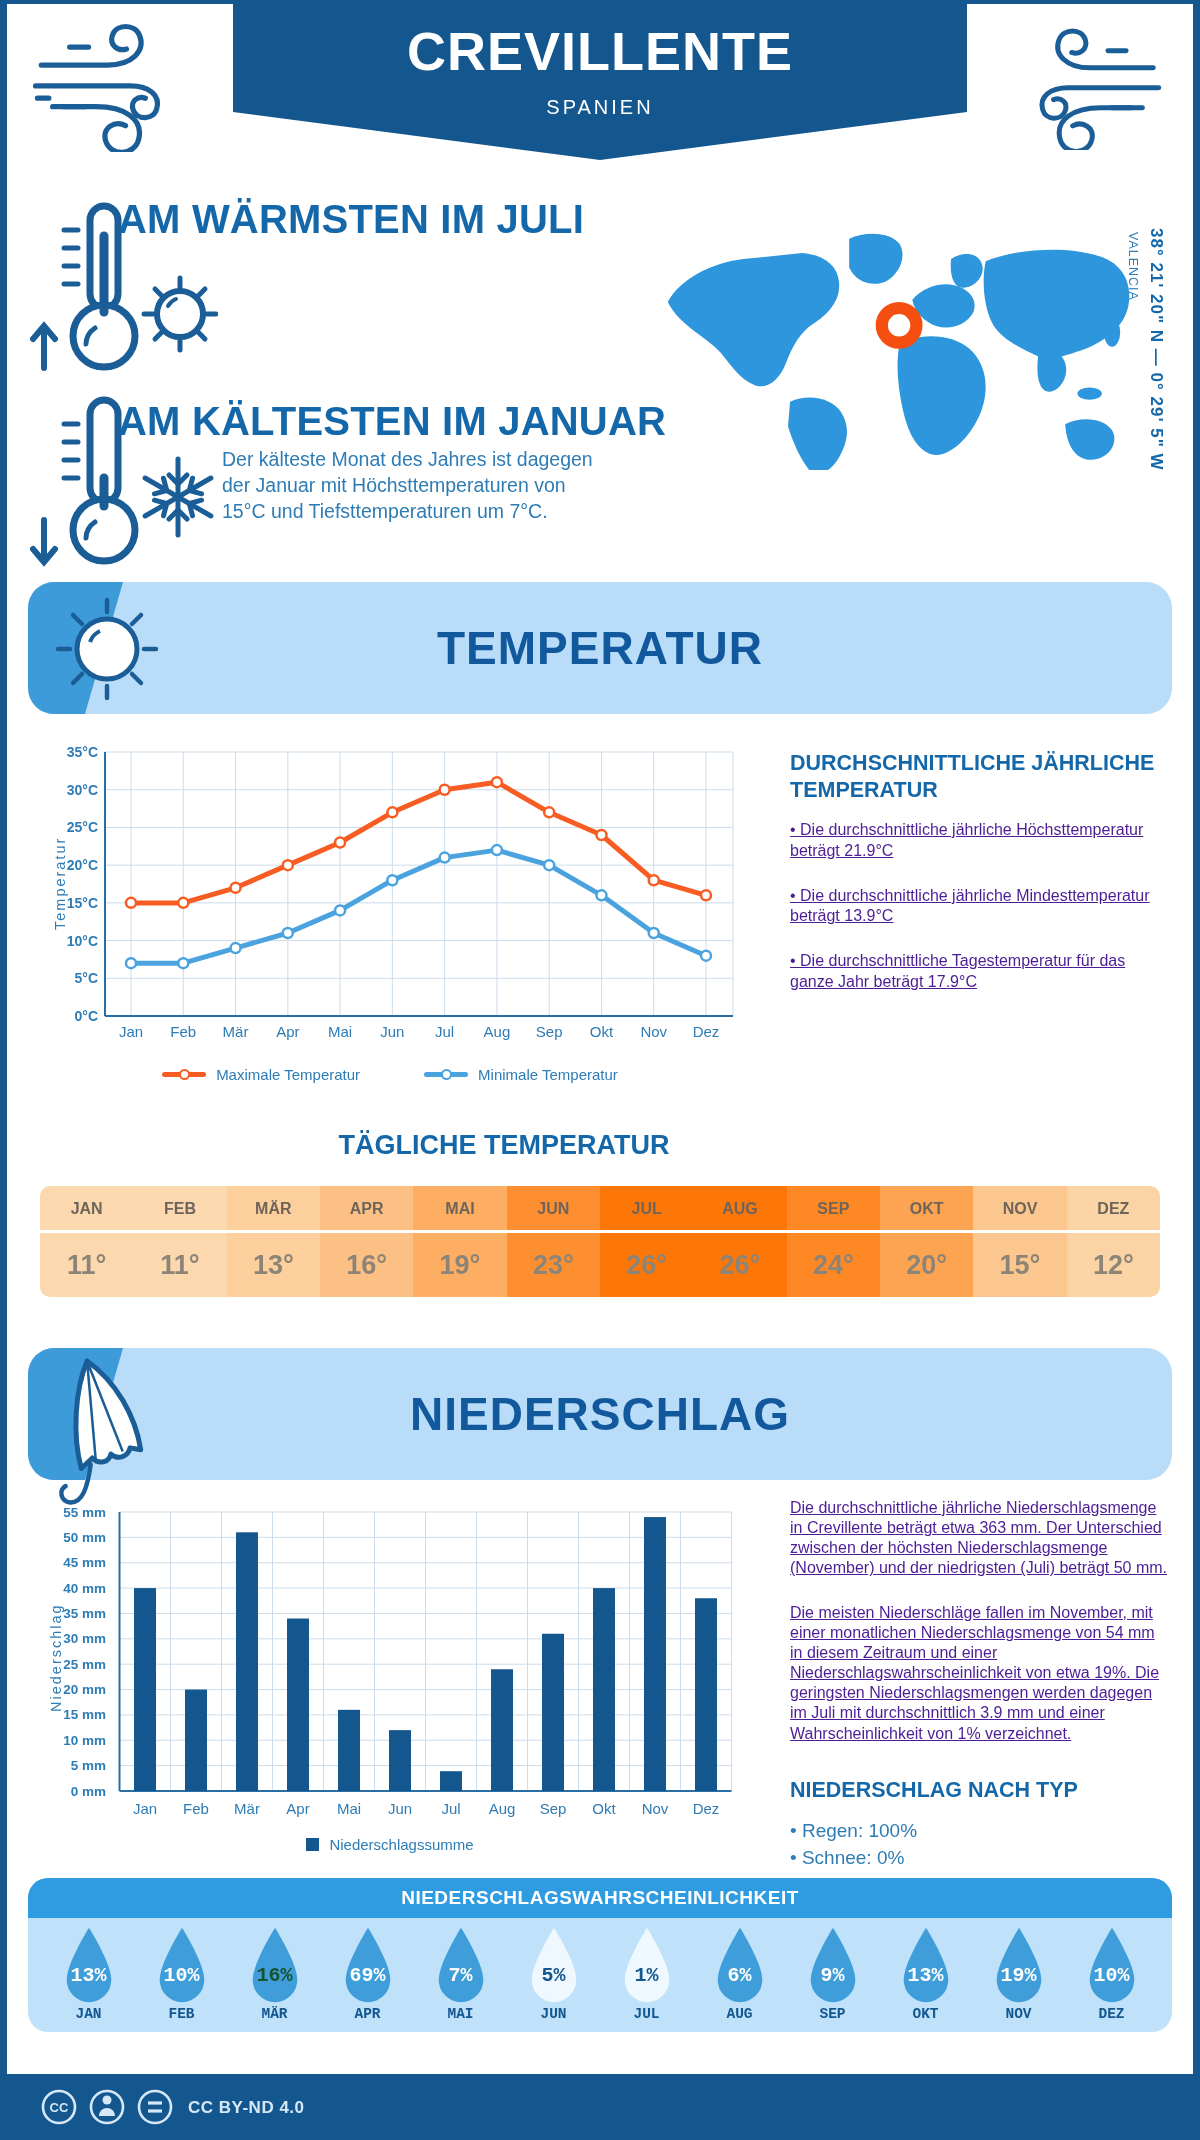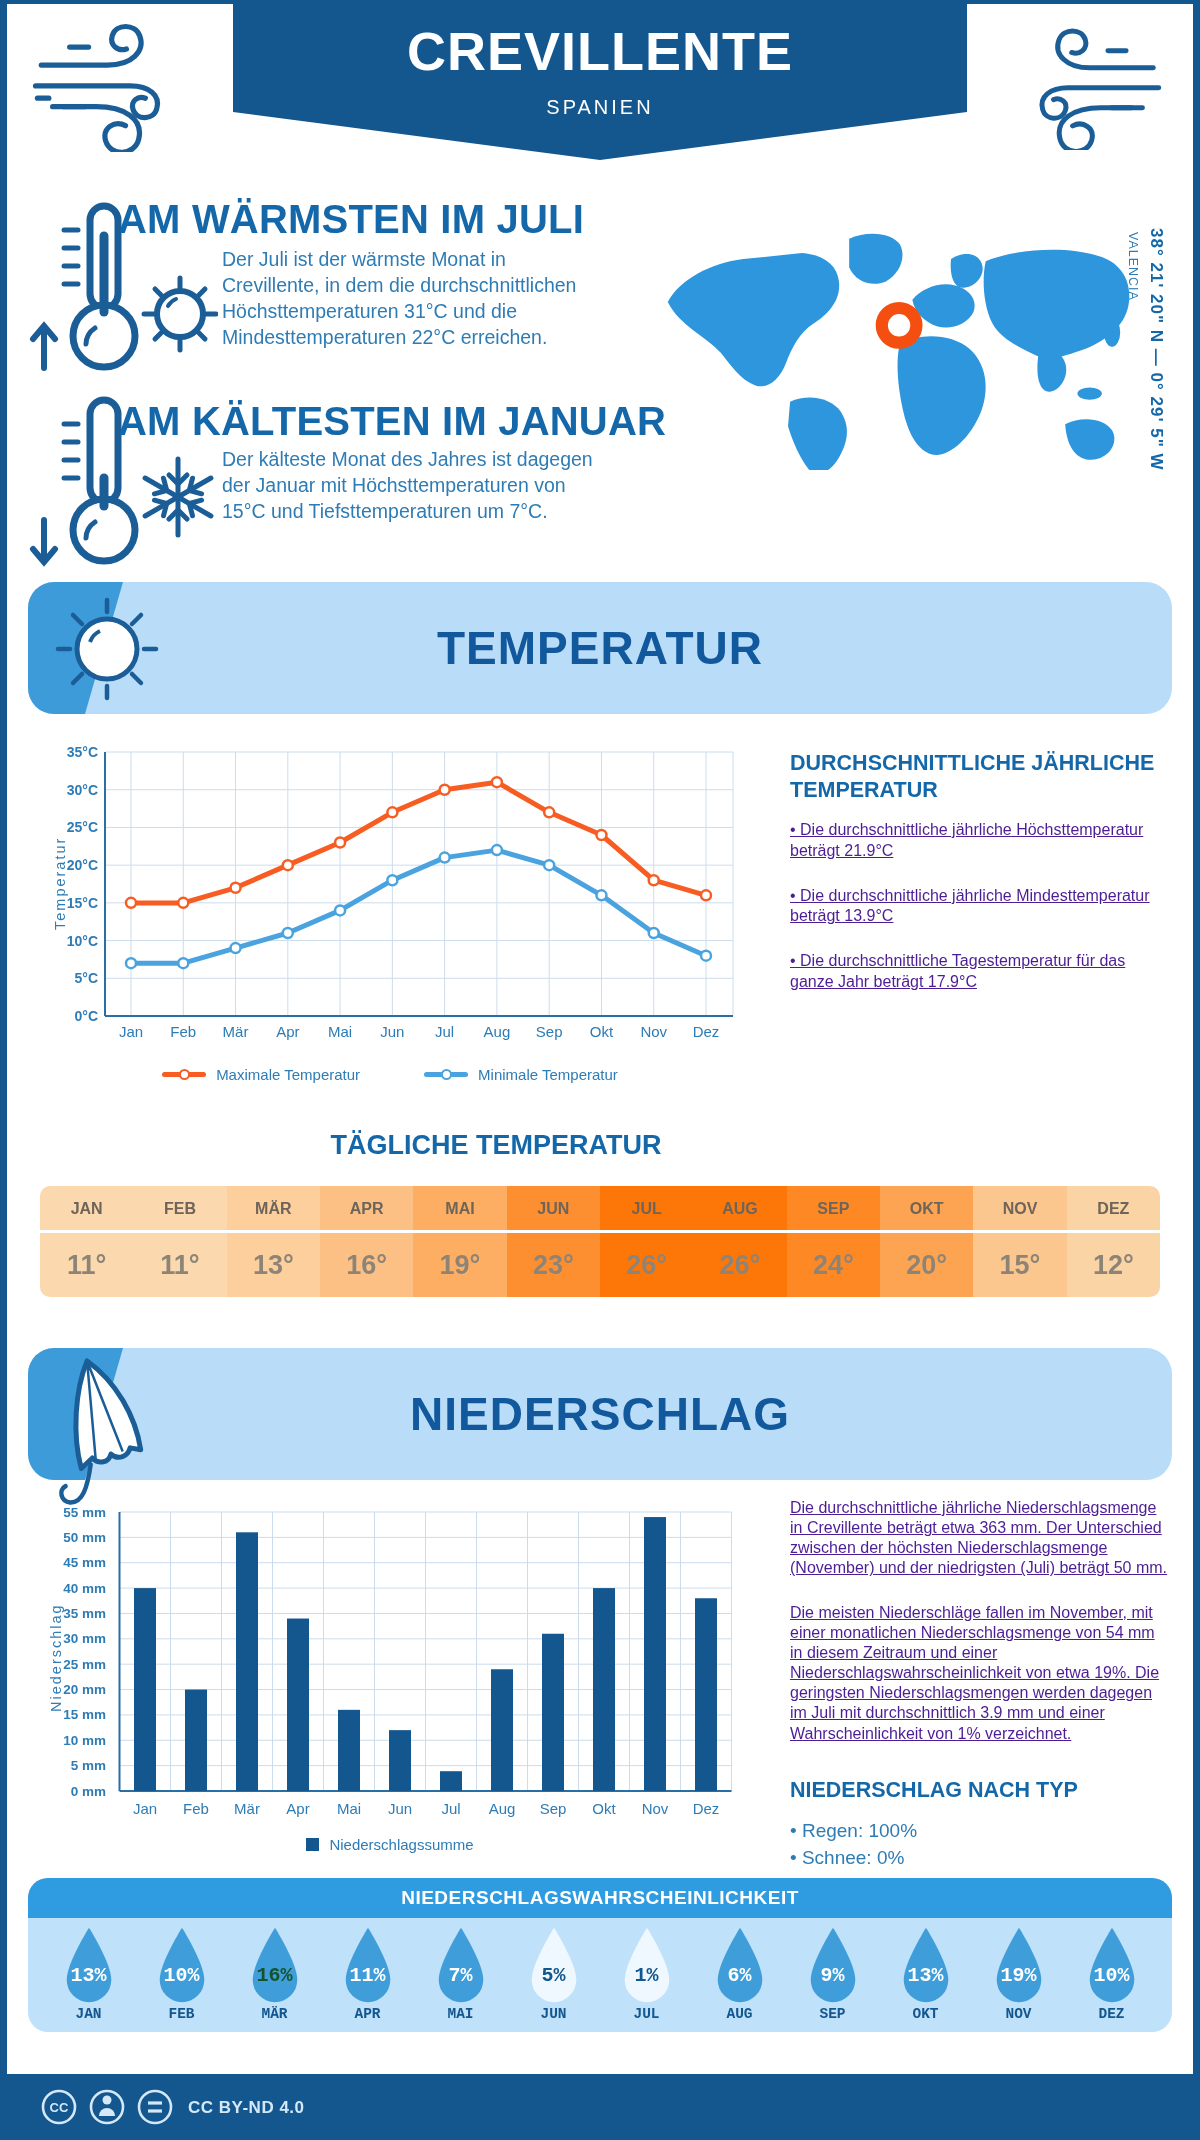--- a/index.html
+++ b/index.html
@@ -33,21 +33,21 @@
   .legend-item{display:flex;align-items:center;gap:10px;}
   .leg-line{position:relative;width:44px;height:5px;border-radius:3px;}
   .leg-line i{position:absolute;left:17px;top:-3px;width:7px;height:7px;border-radius:50%;background:#fff;border:2.5px solid;}
   .leg-sq{width:13px;height:13px;background:#14578f;display:inline-block;}
   
   .sum-head{font-size:21.5px;line-height:1.25;font-weight:800;color:#1467a8;}
   .sum-p{font-size:16px;line-height:1.3;color:#4c1d95;margin:0 0 24px 0;text-decoration:underline;}
   .type-head{font-size:21.5px;font-weight:800;color:#1467a8;margin:0 0 14px 0;}
   .type-li{font-size:19px;color:#2e7cb5;line-height:1.45;}
   
-  .daily-head{left:8px;width:976px;text-align:center;font-size:27px;font-weight:800;color:#1467a8;}
+  .daily-head{left:16px;width:976px;text-align:center;font-size:27px;font-weight:800;color:#1467a8;}
   .daily-table{left:40px;width:1120px;display:grid;grid-template-columns:repeat(12,1fr);border-radius:10px;overflow:hidden;}
   .dcell{text-align:center;}
   .dcell .dm{display:block;height:44px;line-height:46px;font-size:16px;font-weight:700;color:#6e6459;border-bottom:3px solid #fff;}
   .dcell .dv{display:block;height:64px;line-height:64px;font-size:27px;font-weight:700;color:#8d8478;}
   
   .prob{left:28px;top:1878px;width:1144px;height:154px;background:#bfe1fa;border-radius:20px;overflow:hidden;}
   .prob-head{height:40px;background:#2f9be1;color:#fff;text-align:center;line-height:40px;font-size:19px;font-weight:700;letter-spacing:.5px;}
   .drops{display:grid;grid-template-columns:repeat(12,1fr);padding:8px 14px 0 14px;font-family:Liberation Mono, monospace;}
   .drop-cell{position:relative;text-align:center;height:104px;}
   .drop-cell svg{display:block;margin:0 auto;}
@@ -112,21 +112,20 @@
         <line x1="178" y1="118" x2="188" y2="118"></line>
         <line x1="127" y1="93" x2="134" y2="100"></line>
         <line x1="170" y1="136" x2="177" y2="143"></line>
         <line x1="177" y1="93" x2="170" y2="100"></line>
         <line x1="134" y1="136" x2="127" y2="143"></line>
       </g>
       <path d="M140,110 a16,16 0 0 1 8,-7" stroke-width="4"></path>
     </g>
   </svg>
   <div class="abs blk-head" style="left:118px;top:197px">AM WÄRMSTEN IM JULI</div>
-  <div class="abs blk-body" style="left:222px;top:247px;width:372px">Der Juli ist der wärmste Monat in Crevillente, in dem die durchschnittlichen Höchsttemperaturen 31°C und die Mindesttemperaturen 22°C erreichen.</div>
 
   <svg class="abs" style="left:28px;top:392px" width="190" height="185" viewBox="0 0 190 185">
     <g fill="none" stroke="#1b5e97" stroke-width="7" stroke-linecap="round">
       <rect x="62" y="8" width="28" height="102" rx="14" fill="#fff"></rect>
       <circle cx="76" cy="138" r="31" fill="#fff"></circle>
       <line x1="76" y1="86" x2="76" y2="114" stroke-width="9"></line>
       <path d="M58,146 a20,20 0 0 1 9,-16" stroke-width="5"></path>
       <line x1="36" y1="32" x2="50" y2="32" stroke-width="5"></line>
       <line x1="36" y1="50" x2="50" y2="50" stroke-width="5"></line>
       <line x1="36" y1="68" x2="50" y2="68" stroke-width="5"></line>
@@ -468,21 +467,21 @@
           <svg width="62" height="78" viewBox="0 0 64 84">
             <path d="M32,2 C32,2 8,40 8,58 a24,24 0 0 0 48,0 C56,40 32,2 32,2 Z" fill="#3f9ed9"></path>
           </svg>
           <span class="drop-val" style="color: #14532d;">16%</span>
           <span class="drop-month">MÄR</span>
         </div>
         <div class="drop-cell">
           <svg width="62" height="78" viewBox="0 0 64 84">
             <path d="M32,2 C32,2 8,40 8,58 a24,24 0 0 0 48,0 C56,40 32,2 32,2 Z" fill="#3f9ed9"></path>
           </svg>
-          <span class="drop-val" style="color: rgb(255, 255, 255);">11%</span>
+          <span class="drop-val" style="color: rgb(255, 255, 255);">69%</span>
           <span class="drop-month">APR</span>
         </div>
         <div class="drop-cell">
           <svg width="62" height="78" viewBox="0 0 64 84">
             <path d="M32,2 C32,2 8,40 8,58 a24,24 0 0 0 48,0 C56,40 32,2 32,2 Z" fill="#3f9ed9"></path>
           </svg>
           <span class="drop-val" style="color: rgb(255, 255, 255);">7%</span>
           <span class="drop-month">MAI</span>
         </div>
         <div class="drop-cell">

